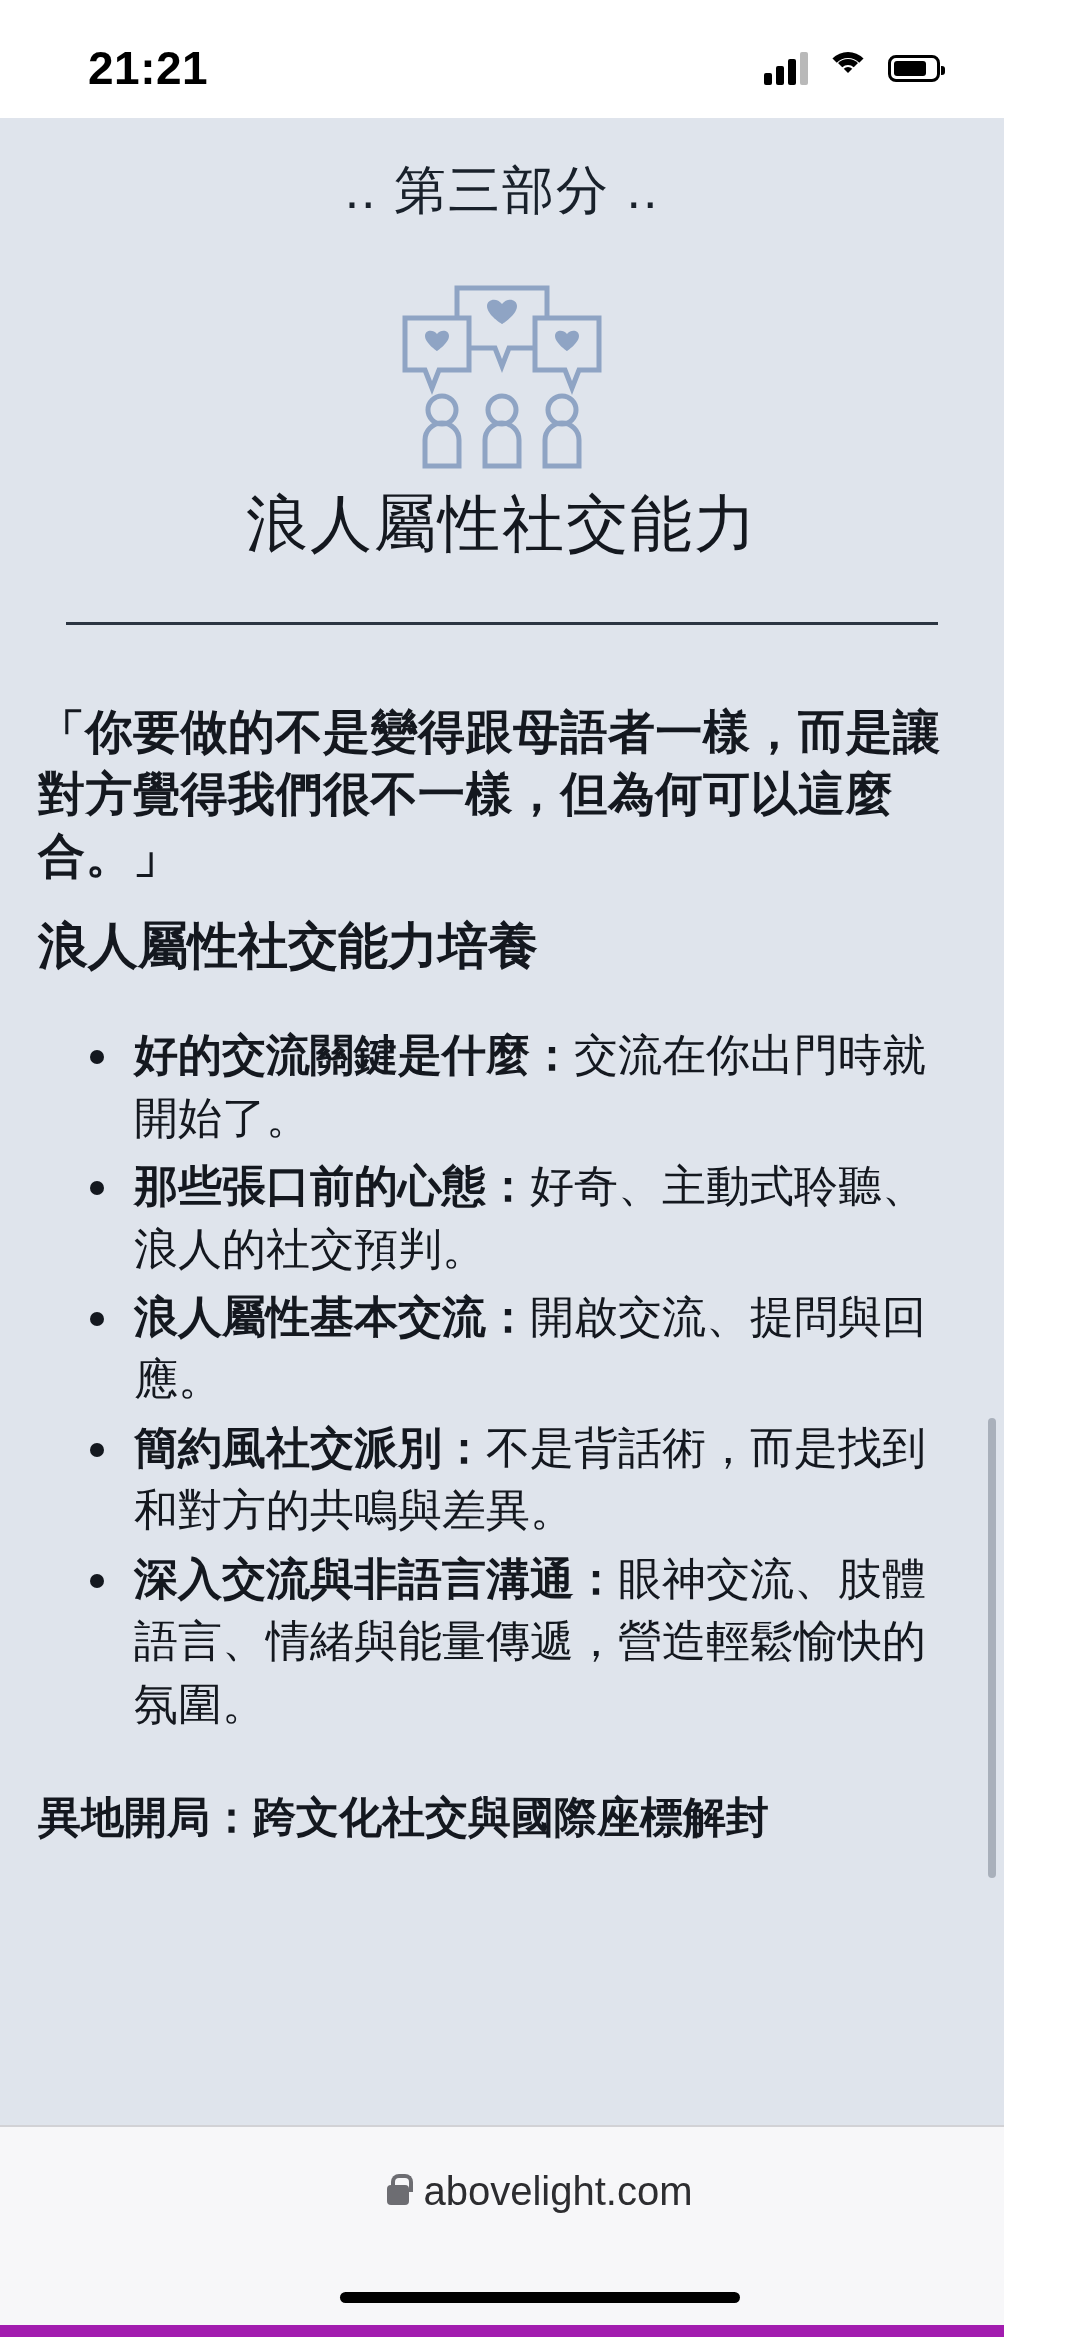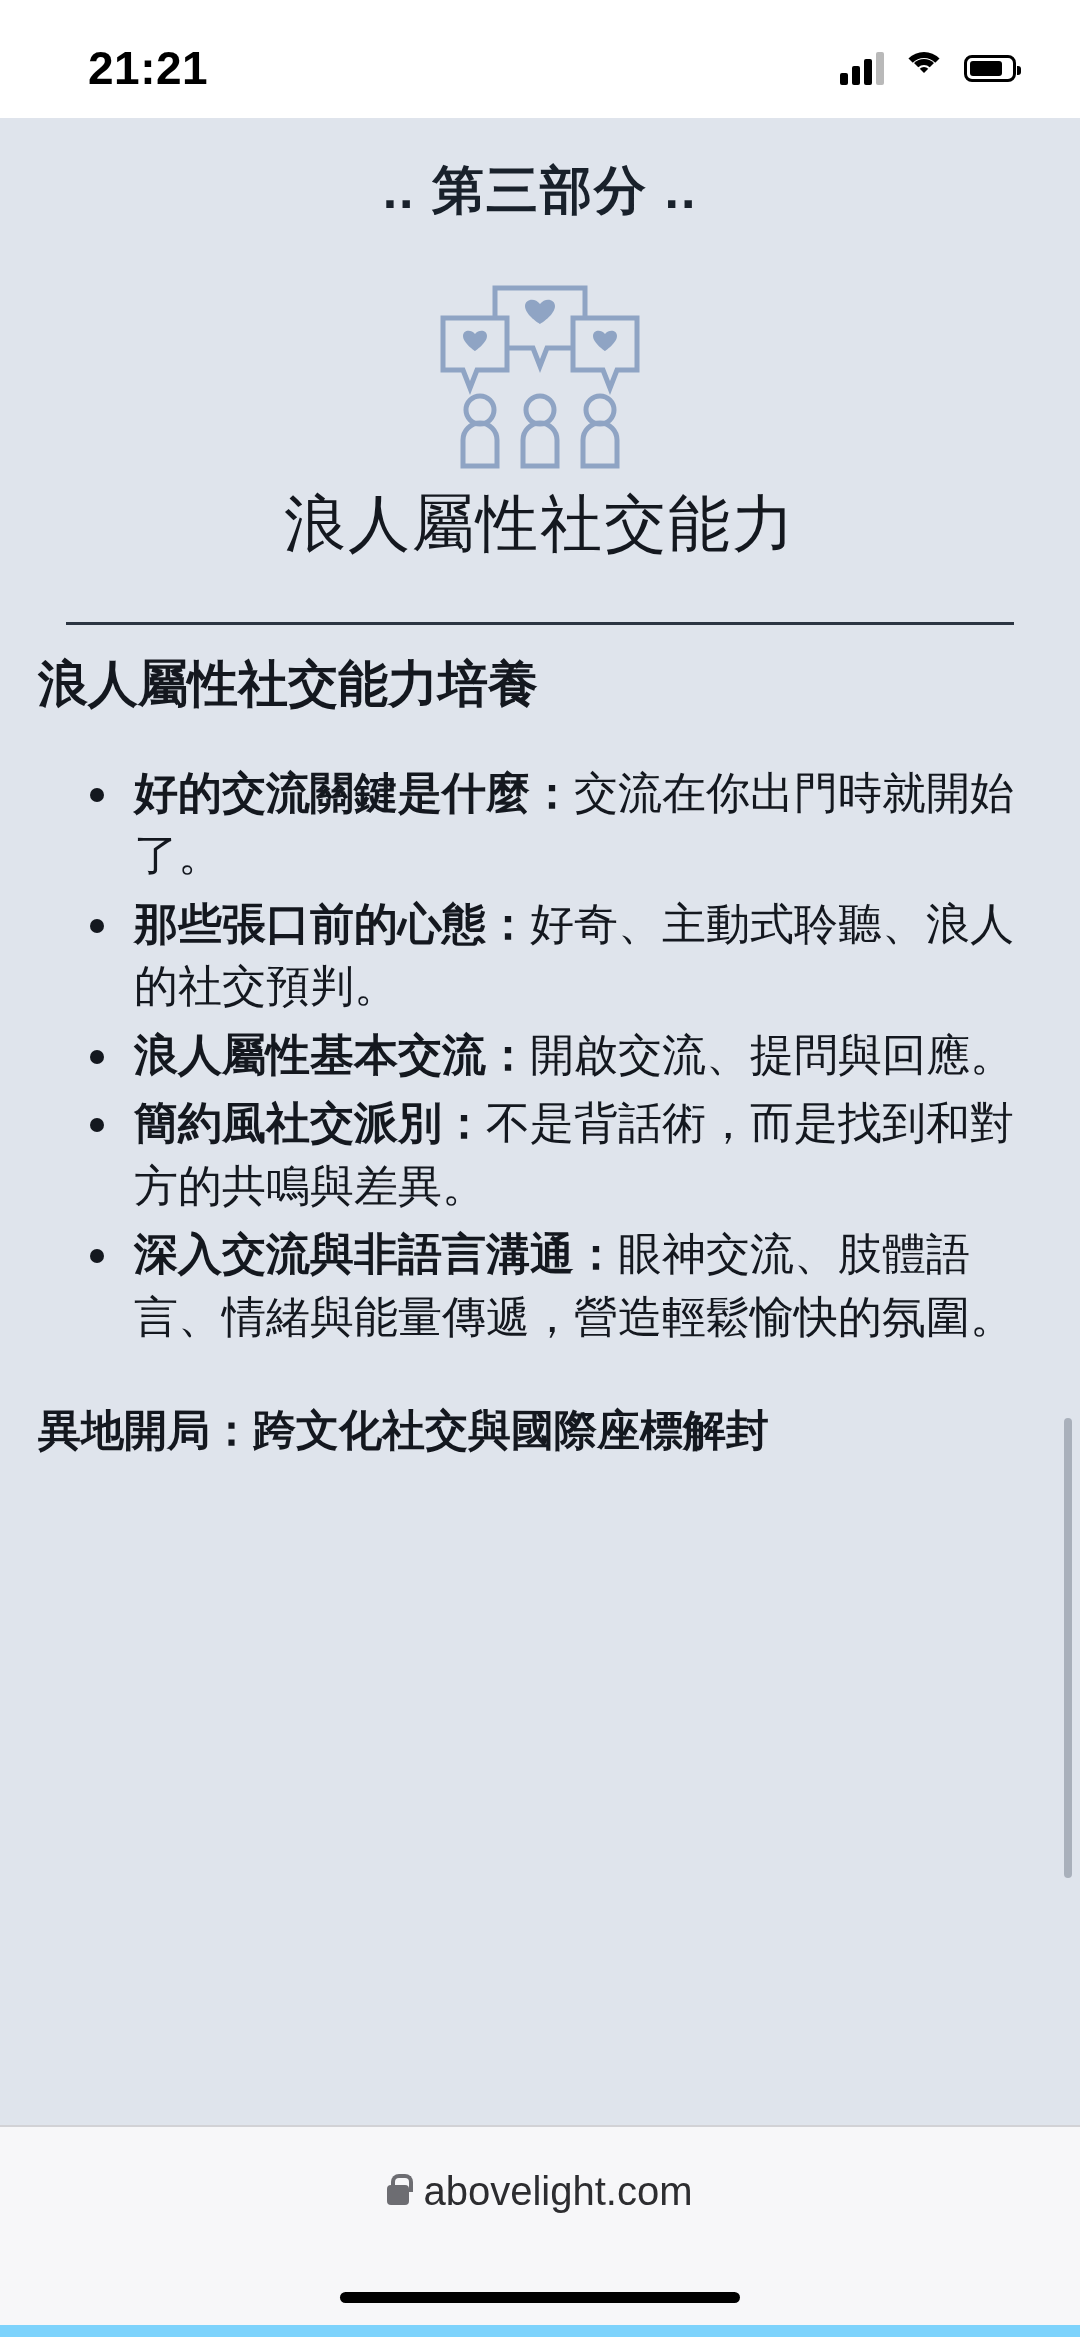--- a/index.html
+++ b/index.html
@@ -4,24 +4,24 @@
 <style>
   * { box-sizing: border-box; margin: 0; padding: 0; }
   html, body {
     width: 1080px;
     height: 2337px;
     background: #ffffff;
     font-family: "Liberation Sans", sans-serif;
   }
   .phone {
     position: relative;
-    width: 1080px;
+    width: 1004px;
     height: 2337px;
     overflow: hidden;
-    background: #7dd3fc;
+    background: #a21caf;
   }
 
   
   .statusbar {
     position: relative;
     height: 118px;
     background: #ffffff;
     display: flex;
     align-items: center;
     justify-content: space-between;
@@ -98,21 +98,21 @@
     padding: 0 38px;
     overflow: hidden;
   }
 
   .part-label {
     text-align: center;
     font-size: 52px;
     color: #19212b;
     letter-spacing: 2px;
     padding-top: 38px;
-    font-weight: 700;
+    font-weight: 400;
   }
 
   .icon-wrap {
     display: flex;
     justify-content: center;
     margin-top: 44px;
   }
 
   .doc-title {
     text-align: center;
@@ -281,20 +281,21 @@
           <circle cx="175" cy="140" r="14"></circle>
           <path d="M158 196 v-26 a17 17 0 0 1 34 0 v26 z"></path>
         </svg>
       </span>
     </div>
 
     <div class="doc-title">浪人屬性社交能力</div>
 
     <div class="rule"></div>
 
+    <div class="quote">「你要做的不是變得跟母語者一樣，而是讓對方覺得我們很不一樣，但為何可以這麼合。」</div>
 
     <div class="subhead">浪人屬性社交能力培養</div>
 
     <ul class="points">
       <li><b>好的交流關鍵是什麼：</b><span>交流在你出門時就開始了。</span></li>
       <li><b>那些張口前的心態：</b><span>好奇、主動式聆聽、浪人的社交預判。</span></li>
       <li><b>浪人屬性基本交流：</b><span>開啟交流、提問與回應。</span></li>
       <li><b>簡約風社交派別：</b><span>不是背話術，而是找到和對方的共鳴與差異。</span></li>
       <li><b>深入交流與非語言溝通：</b><span>眼神交流、肢體語言、情緒與能量傳遞，營造輕鬆愉快的氛圍。</span></li>
     </ul>

